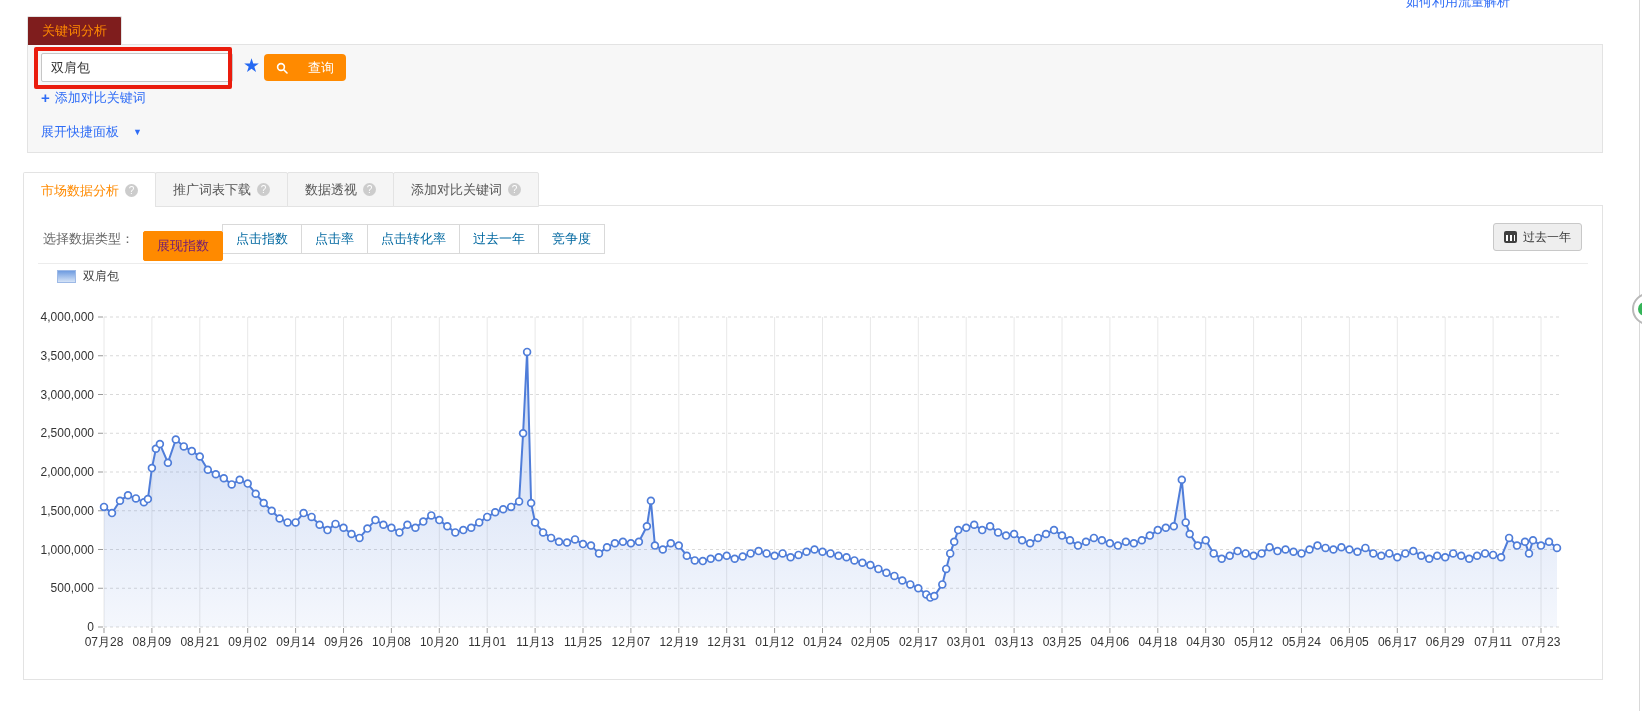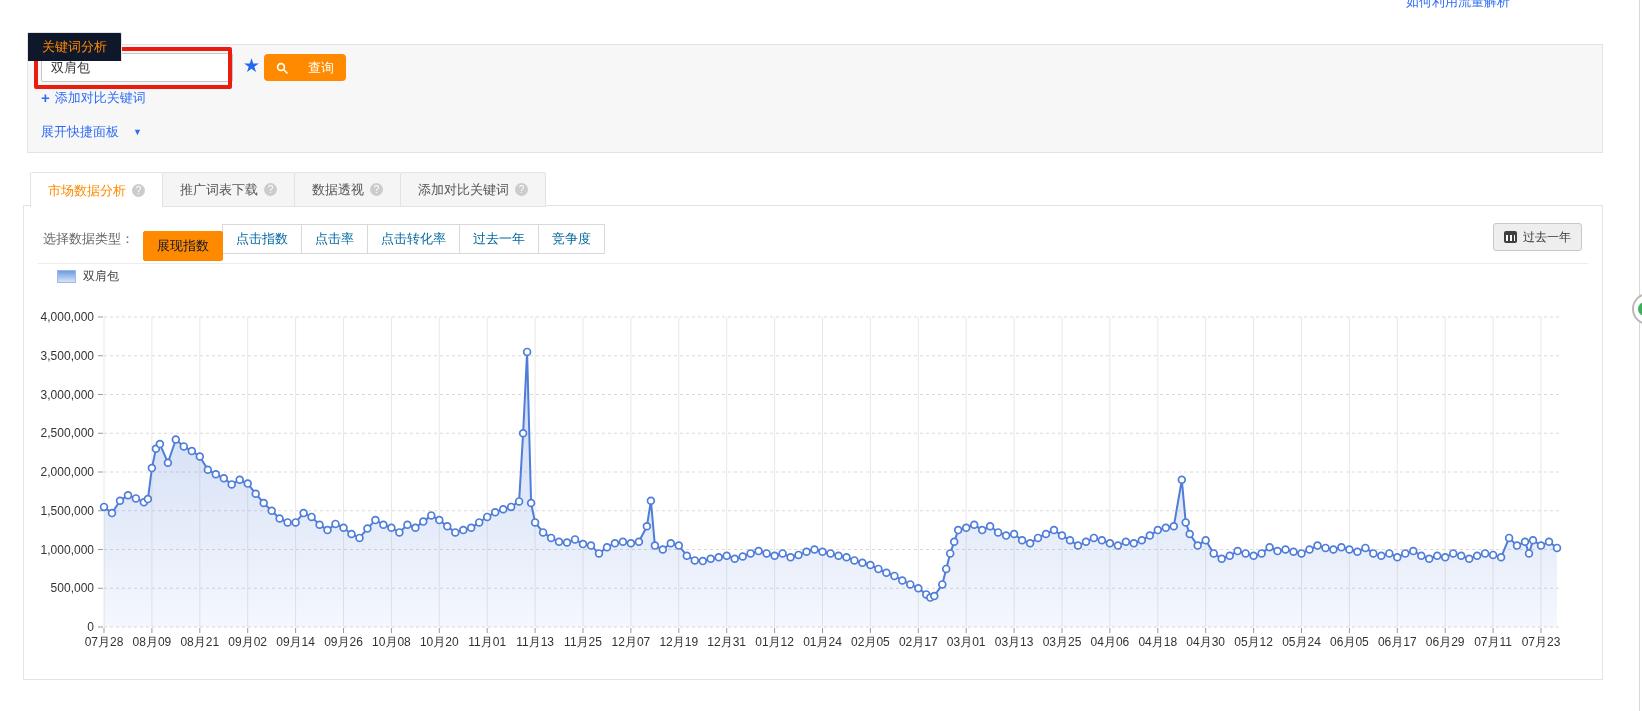--- a/index.html
+++ b/index.html
@@ -9,22 +9,22 @@
     -webkit-font-smoothing:antialiased;
   }
   a{text-decoration:none;cursor:pointer;}
   .link-blue{color:#2e6cf6;font-size:13px;}
 
   
   .help-link{position:absolute;top:-7px;left:1406px;font-size:13px;color:#2e6cf6;}
 
   
   .kw-tab{
-    position:absolute;left:27px;top:32px;z-index:3;height:28px;line-height:28px;
-    padding:0 14px;background:#0f172a;border:1px solid #e3e3e3;border-bottom:none;
+    position:absolute;left:27px;top:16px;z-index:3;height:28px;line-height:28px;
+    padding:0 14px;background:#7f1d1d;border:1px solid #e3e3e3;border-bottom:none;
     color:#ff8a00;font-size:13px;border-radius:2px 2px 0 0;
   }
 
   
   .panel1{
     position:absolute;left:27px;top:44px;width:1574px;height:107px;
     background:#f7f7f7;border:1px solid #e3e3e3;
   }
   .red-box{
     position:absolute;left:6px;top:2px;width:190px;height:34px;
@@ -48,39 +48,39 @@
   .expand-link{position:absolute;left:13px;top:78px;display:flex;align-items:center;gap:14px;}
   .caret-ic{font-size:9px;color:#2e6cf6;}
 
   
   .tabs2{position:absolute;left:23px;top:172px;display:flex;z-index:2;}
   .tab2{
     height:33px;line-height:33px;padding:0 17px;background:#f5f5f5;
     border:1px solid #e3e3e3;margin-left:-1px;color:#555;font-size:13px;
     display:flex;align-items:center;gap:6px;cursor:pointer;border-radius:2px 2px 0 0;
   }
-  .tab2:first-child{margin-left:7px;}
+  .tab2:first-child{margin-left:0;}
   .tab2.active{background:#fff;color:#ff8a00;height:34px;border-bottom:none;}
   .q-ic{
     display:inline-block;width:13px;height:13px;border-radius:50%;
     background:#cccccc;color:#fff;font-size:10px;line-height:13px;text-align:center;
   }
 
   
   .panel2{
     position:absolute;left:23px;top:205px;width:1578px;height:473px;
     background:#fff;border:1px solid #e3e3e3;
   }
   .dtype-row{position:absolute;left:19px;top:25px;height:15px;display:flex;align-items:center;}
   .dtype-label{font-size:13px;color:#666;margin-right:10px;}
   .chip{
     height:28px;line-height:28px;padding:0 13px;background:#fff;
     border:1px solid #d9d9d9;margin-left:-1px;font-size:13px;color:#0369a1;cursor:pointer;
   }
-  .chip.active{background:#ff8a00;border-color:#ff8a00;color:#0f172a;position:relative;z-index:1;border-radius:2px;margin-top:14px;}
+  .chip.active{background:#ff8a00;border-color:#ff8a00;color:#701a75;position:relative;z-index:1;border-radius:2px;margin-top:14px;}
   .date-btn{
     position:absolute;right:20px;top:17px;height:26px;padding:0 10px;
     background:#eeeeee;border:1px solid #c8c8c8;border-radius:3px;
     display:flex;align-items:center;gap:6px;font-size:12px;color:#333;cursor:pointer;
   }
   .cal-ic{width:13px;height:12px;background:#3f3f3f;border-radius:2px;position:relative;}
   .cal-ic::after{
     content:"";position:absolute;left:2px;right:2px;top:4px;bottom:2px;
     background:repeating-linear-gradient(to right,#fff 0 2px,transparent 2px 4px);
   }

